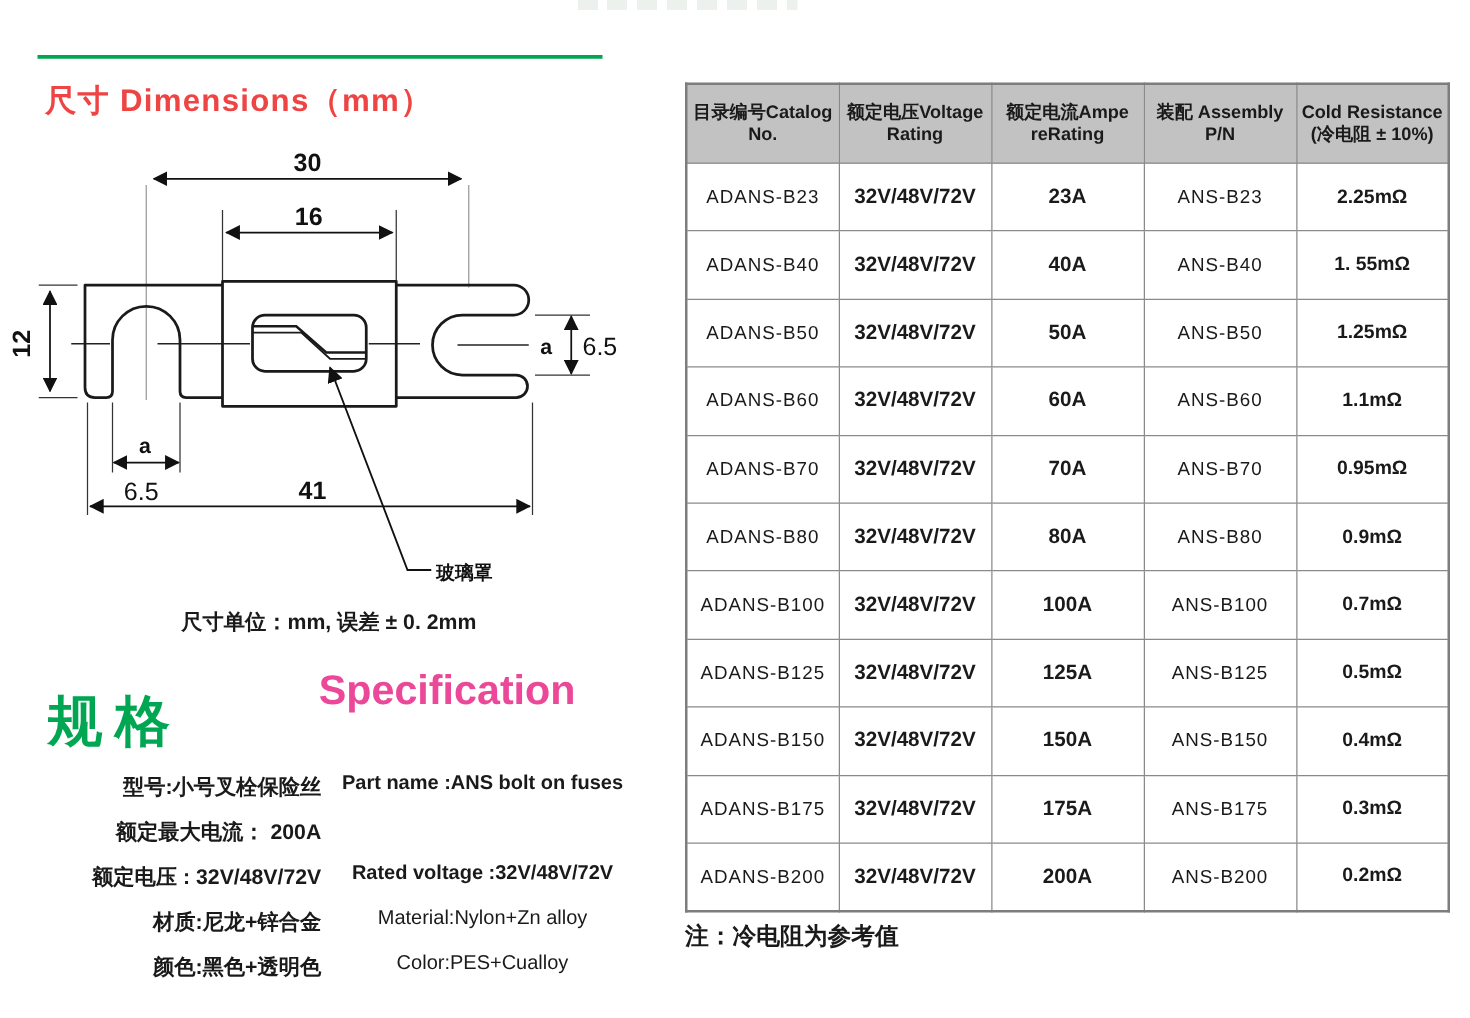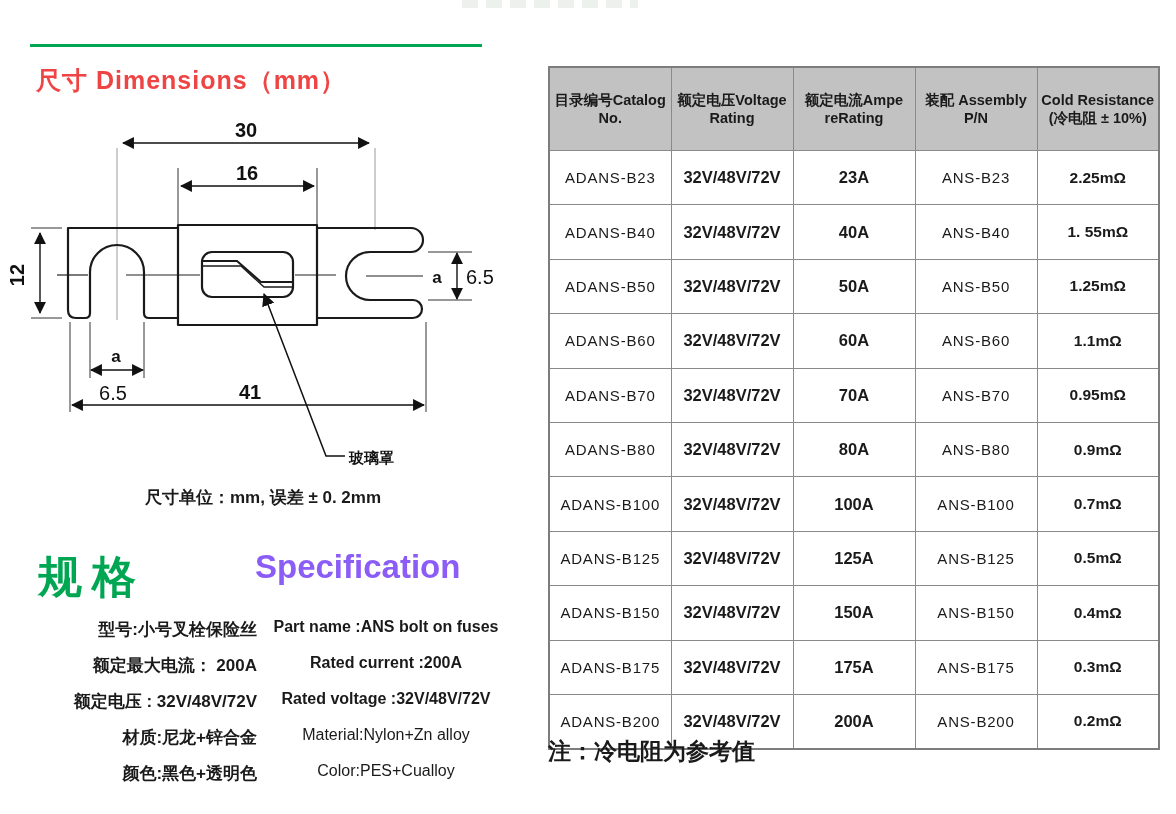--- a/index.html
+++ b/index.html
@@ -17,44 +17,44 @@
     position:absolute;left:36px;top:64px;font-size:25px;font-weight:bold;color:#ef4444;
     letter-spacing:1px;white-space:nowrap;
   }
   .unit-note{position:absolute;left:145px;top:486px;font-size:17px;font-weight:bold;white-space:nowrap;}
   #diagram{position:absolute;left:0;top:110px;}
   #diagram text{font-family:"Liberation Sans","DejaVu Sans",sans-serif;fill:#111;}
   .spec-title-zh{
     position:absolute;left:38px;top:548px;font-size:44px;font-weight:bold;color:#00a651;
     letter-spacing:10px;white-space:nowrap;
   }
-  .spec-title-en{position:absolute;left:255px;top:548px;font-size:33px;font-weight:bold;color:#8b5cf6;white-space:nowrap;}
+  .spec-title-en{position:absolute;left:255px;top:533px;font-size:33px;font-weight:bold;color:#ec4899;white-space:nowrap;}
   .spec-rows{position:absolute;left:45px;top:618px;width:470px;}
   .spec-row{display:grid;grid-template-columns:212px 1fr;align-items:start;margin-bottom:13px;}
   .spec-zh{font-size:17px;font-weight:bold;white-space:nowrap;text-align:right;}
   .spec-en{font-size:16px;white-space:nowrap;text-align:center;}
   .spec-en.bold{font-weight:bold;}
   
   #spec-table{
     position:absolute;left:548px;top:66px;width:612px;border-collapse:collapse;table-layout:fixed;
     border:2.5px solid #7d7d7d;
   }
   #spec-table th,#spec-table td{
-    border:1.5px solid #8a8a8a;text-align:center;vertical-align:middle;padding:16px 2px;
+    border:1.5px solid #8a8a8a;text-align:center;vertical-align:middle;padding:6px 2px;
   }
   #spec-table thead th{
     background:#c2c2c2;height:50px;font-size:14.5px;font-weight:bold;white-space:pre-line;line-height:1.25;
   }
   #spec-table tbody tr{height:54.4px;}
   td.col-0{font-size:15px;letter-spacing:0.8px;}
   td.col-1{font-size:16.5px;font-weight:bold;}
   td.col-2{font-size:16.5px;font-weight:bold;}
   td.col-3{font-size:15px;letter-spacing:0.8px;margin-left:30px;}
   td.col-4{font-size:15.5px;font-weight:bold;margin-left:16px;}
-  .table-note{position:absolute;left:548px;top:736px;font-size:23px;font-weight:bold;white-space:nowrap;}
+  .table-note{position:absolute;left:548px;top:736px;font-size:19px;font-weight:bold;white-space:nowrap;}
 </style>
 </head>
 <body>
 
 <div id="page">
 
   <div class="top-remnant"></div>
   <div class="green-rule"></div>
 
   <div class="dim-title">尺寸 Dimensions（mm）</div>
@@ -127,21 +127,20 @@
   <div class="spec-title-zh">规格</div>
   <div class="spec-title-en">Specification</div>
 
   <div class="spec-rows" id="spec-rows">
       <div class="spec-row">
         <span class="spec-zh">型号:小号叉栓保险丝</span>
         <span class="spec-en bold">Part name :ANS bolt on fuses</span>
       </div>
       <div class="spec-row">
         <span class="spec-zh">额定最大电流： 200A</span>
-        <span class="spec-en bold">Rated current :200A</span>
       </div>
       <div class="spec-row">
         <span class="spec-zh">额定电压 : 32V/48V/72V</span>
         <span class="spec-en bold">Rated voltage :32V/48V/72V</span>
       </div>
       <div class="spec-row">
         <span class="spec-zh">材质:尼龙+锌合金</span>
         <span class="spec-en">Material:Nylon+Zn alloy</span>
       </div>
       <div class="spec-row">

